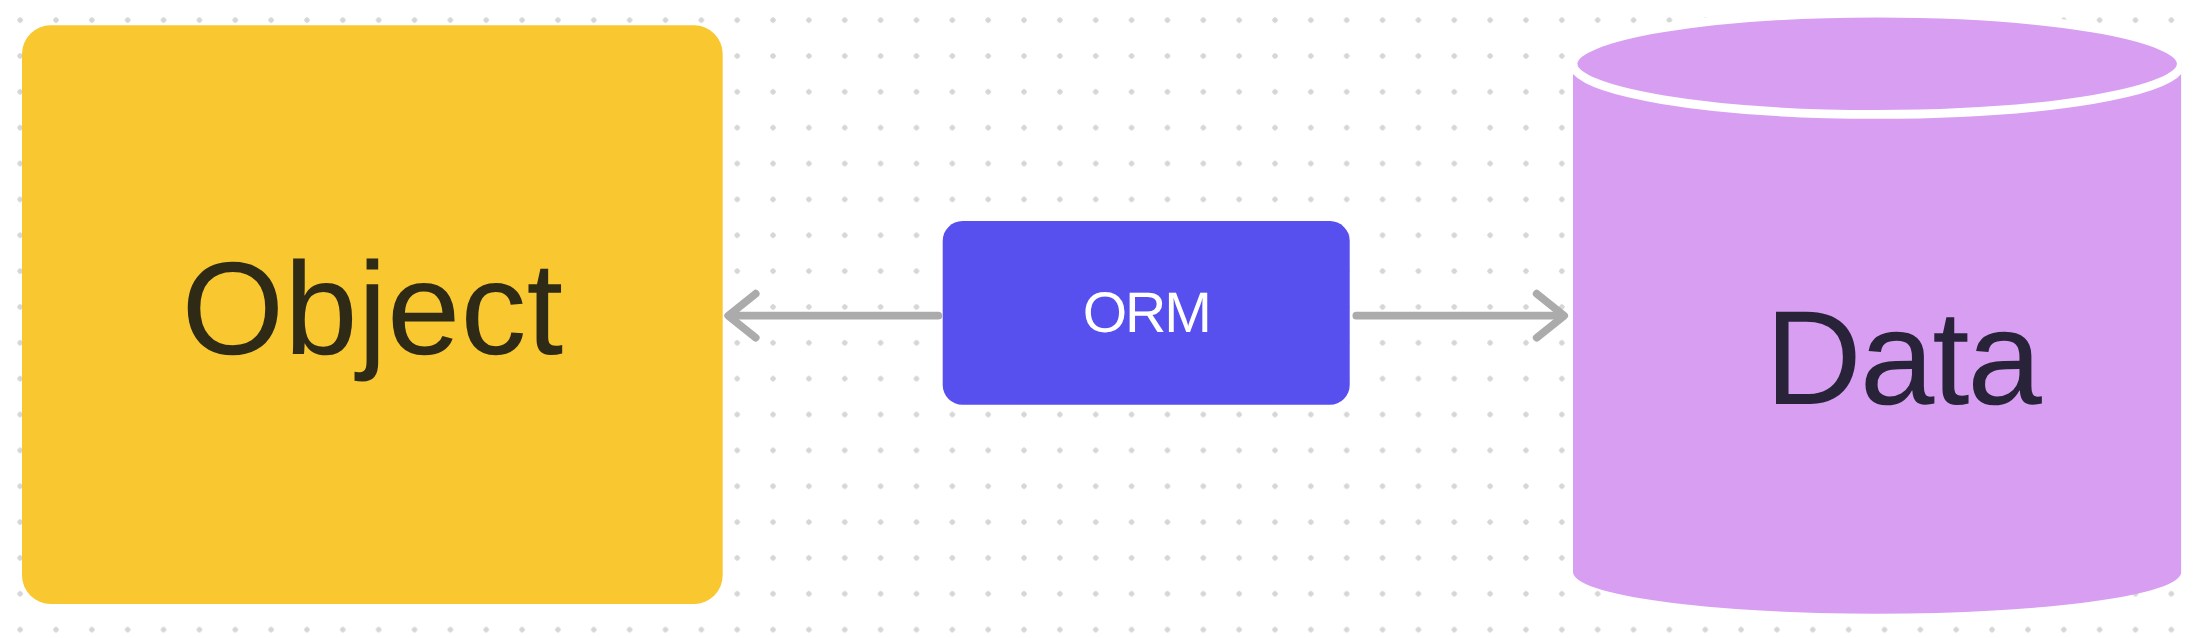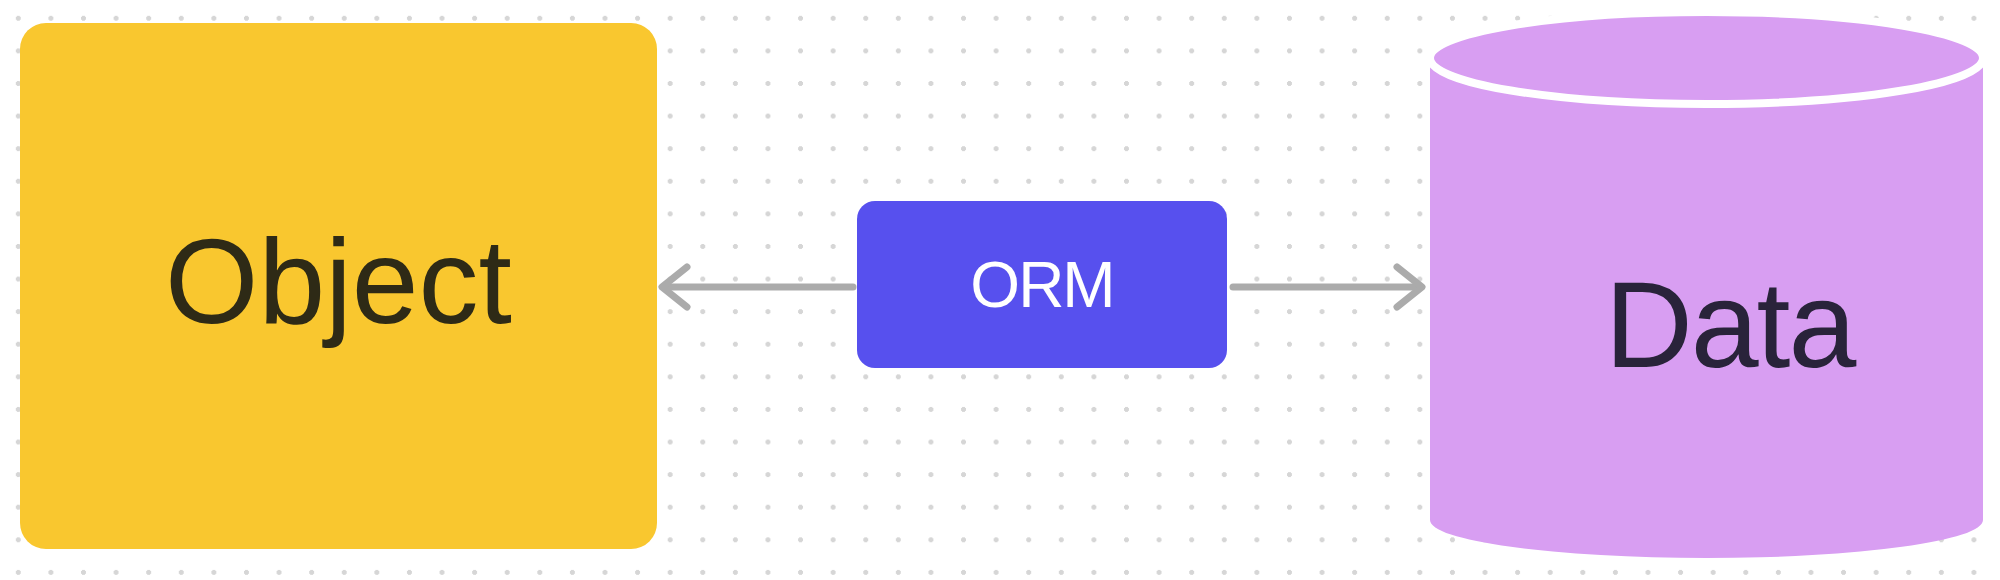--- a/index.html
+++ b/index.html
@@ -47,21 +47,21 @@
   .orm-node {
     left: 857px;
     top: 201px;
     width: 370px;
     height: 167px;
     background: var(--orm_fill, #5750ee);
     border-radius: 18px;
   }
   .orm-label {
     color: var(--orm_text, #ffffff);
-    font-size: 64px;
+    font-size: 52px;
     font-weight: 500;
     letter-spacing: -2px;
     line-height: 1;
     text-align: center;
   }
   .arrow-svg {
     position: absolute;
     overflow: visible;
   }
   .arrow-svg .stroke {

